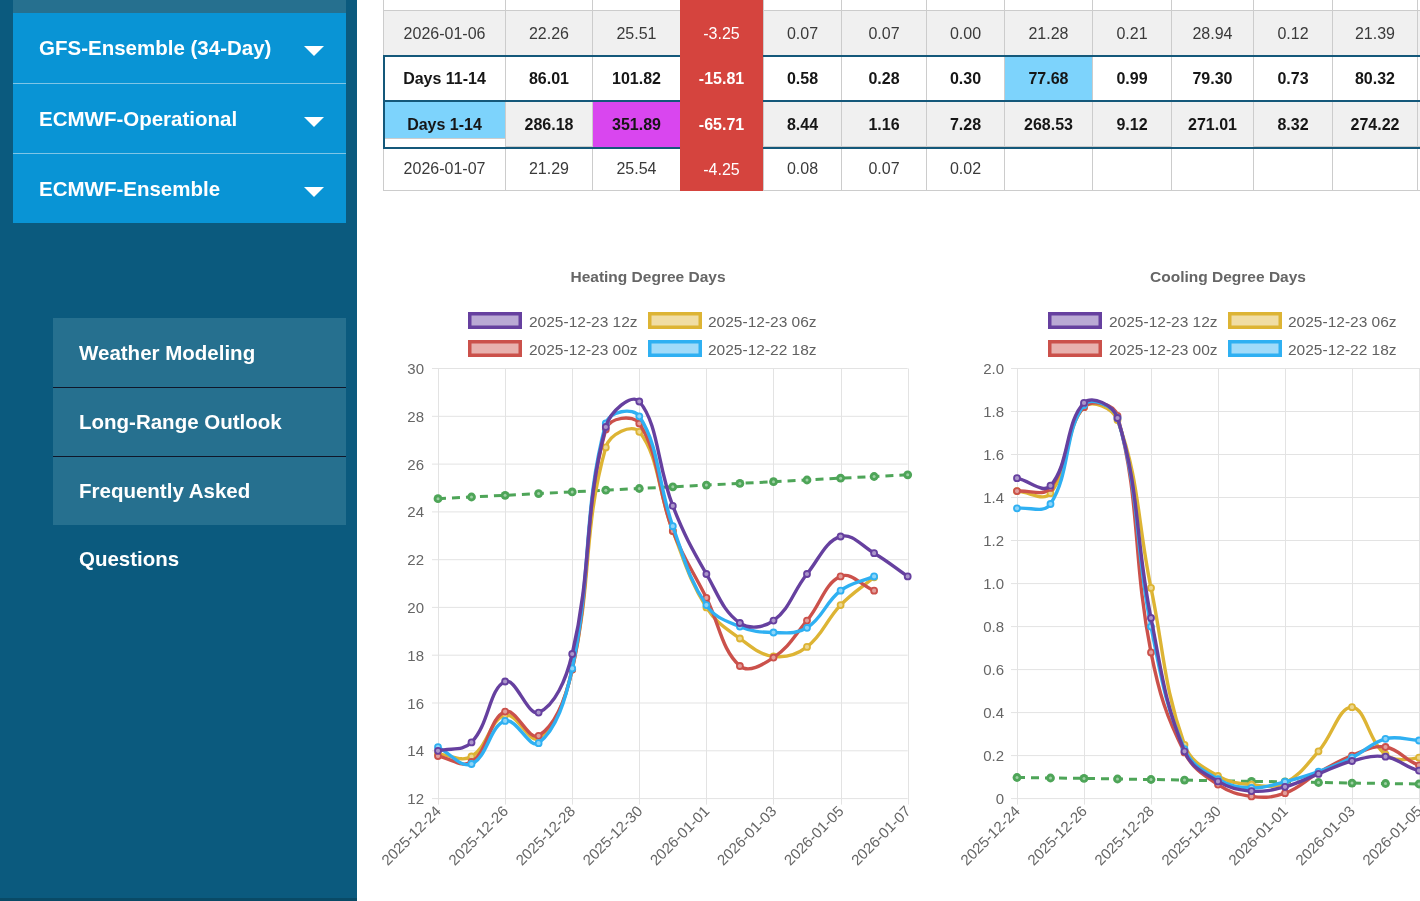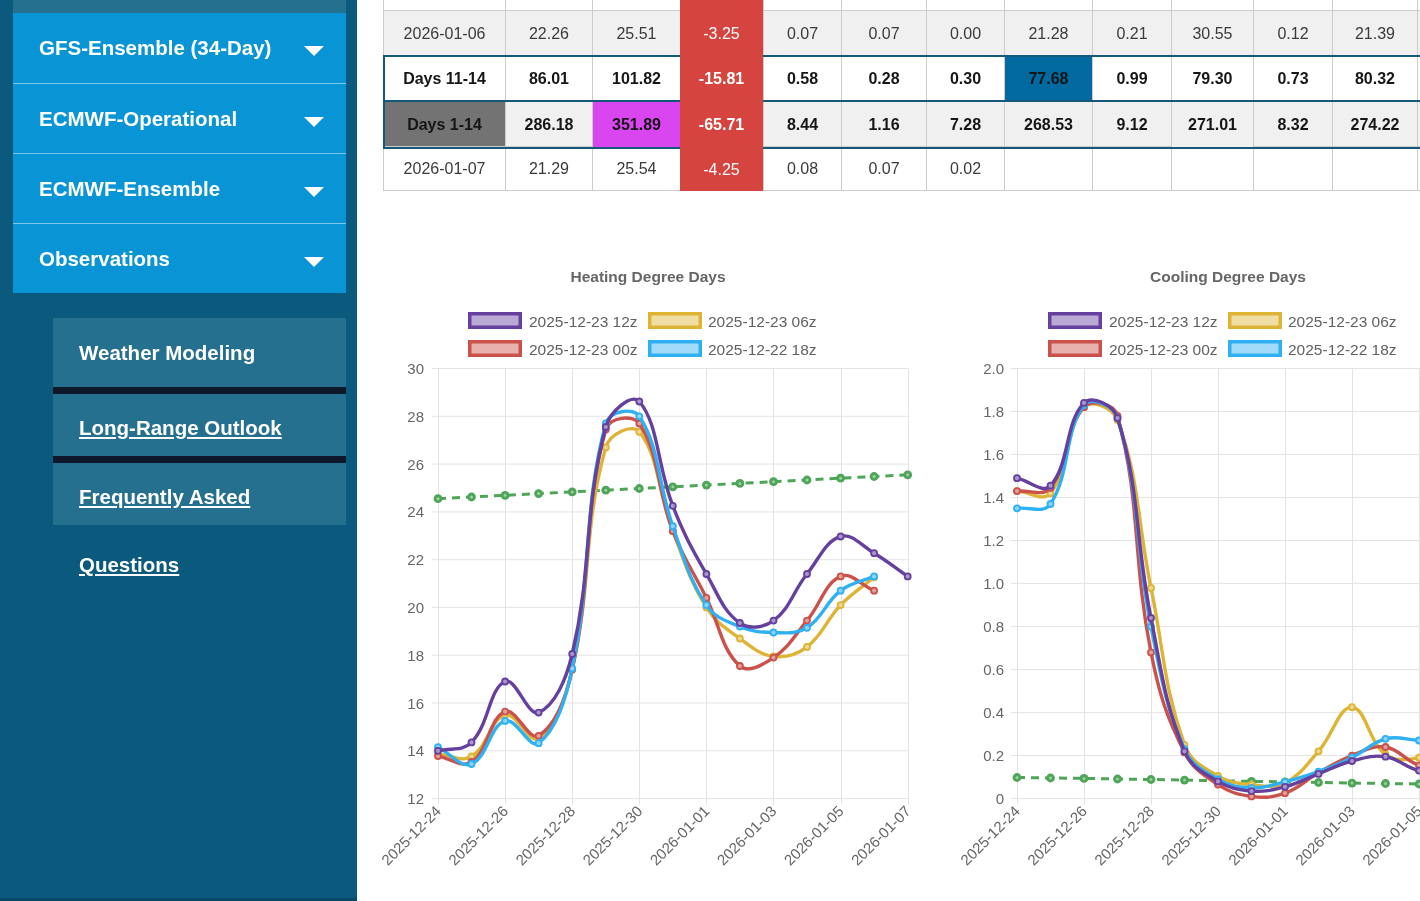--- a/index.html
+++ b/index.html
@@ -10,21 +10,21 @@
 .bmenu { position:absolute; left:13px; top:13px; width:333px; }
 .bmenu .it { position:relative; height:70px; line-height:70px; background:#0994d5; color:#fff;
   font-size:20.5px; font-weight:bold; padding-left:26px; letter-spacing:0px; }
 .bmenu .it + .it { border-top:1px solid #7fc5e6; height:70px; line-height:69px; }
 .bmenu .it:first-child { height:70px; }
 .tri { position:absolute; right:22px; top:33px; width:0; height:0;
   border-left:10px solid transparent; border-right:10px solid transparent; border-top:10.5px solid #fff; }
 .lmenu { position:absolute; left:13px; top:318px; width:333px;padding-left:40px; }
 .lmenu .it { height:69px; line-height:69px; background:#26708f; color:#fff; font-size:20.5px;
   font-weight:bold; padding-left:26px; }
-.lmenu .it + .it { border-top:7px solid #0f172a; line-height:68px;text-decoration:underline; }
+.lmenu .it + .it { border-top:1px solid #0f172a; line-height:68px; }
 .side .bot { position:absolute; left:0; bottom:0; width:357px; height:3px; background:#094a66; }
 
 .tbl { position:absolute; left:383px; top:0; width:1037px; height:191px; z-index:2; }
 .c { position:absolute; border-left:1px solid #ccc; border-bottom:1px solid #ccc;
   font-size:16px; color:#3a3a3a; text-align:center; line-height:45.5px; }
 .c.b { font-weight:bold; color:#161616; font-size:16px; }
 .blue1 { position:absolute; left:0; top:54.5px; width:1100px; height:47px;
   border:2px solid #14587a; z-index:3; }
 .blue2 { position:absolute; left:0; top:100px; width:1100px; height:48.5px;
   border:2px solid #14587a; z-index:3; }
@@ -54,38 +54,38 @@
 <div class="c" style="left:1034px;top:-35px;width:80px;height:46px;background:#fff"></div>
 <div class="c" style="left:0px;top:10.5px;width:122px;height:45.5px;background:#f0f0f0;line-height:45.5px">2026-01-06</div>
 <div class="c" style="left:122px;top:10.5px;width:87px;height:48px;background:#f0f0f0;line-height:45.5px">22.26</div>
 <div class="c" style="left:209px;top:10.5px;width:88px;height:45.5px;background:#f0f0f0;line-height:45.5px">25.51</div>
 <div class="c" style="left:297px;top:10.5px;width:83px;height:45.5px;background:#f0f0f0;line-height:45.5px">-3.25</div>
 <div class="c" style="left:380px;top:10.5px;width:78px;height:45.5px;background:#f0f0f0;line-height:45.5px">0.07</div>
 <div class="c" style="left:458px;top:10.5px;width:85px;height:45.5px;background:#f0f0f0;line-height:45.5px">0.07</div>
 <div class="c" style="left:543px;top:10.5px;width:78px;height:45.5px;background:#f0f0f0;line-height:45.5px">0.00</div>
 <div class="c" style="left:621px;top:10.5px;width:88px;height:45.5px;background:#f0f0f0;line-height:45.5px">21.28</div>
 <div class="c" style="left:709px;top:10.5px;width:79px;height:45.5px;background:#f0f0f0;line-height:45.5px">0.21</div>
-<div class="c" style="left:788px;top:10.5px;width:82px;height:45.5px;background:#f0f0f0;line-height:45.5px">30.55</div>
+<div class="c" style="left:788px;top:10.5px;width:82px;height:45.5px;background:#f0f0f0;line-height:45.5px">28.94</div>
 <div class="c" style="left:870px;top:10.5px;width:79px;height:47px;background:#f0f0f0;line-height:45.5px">0.12</div>
 <div class="c" style="left:949px;top:10.5px;width:85px;height:45.5px;background:#f0f0f0;line-height:45.5px">21.39</div>
 <div class="c" style="left:1034px;top:10.5px;width:80px;height:45.5px;background:#f0f0f0;line-height:45.5px"></div>
 <div class="c b" style="left:0px;top:56px;width:122px;height:45.5px;background:#fff;line-height:45.5px">Days 11-14</div>
 <div class="c b" style="left:122px;top:56px;width:87px;height:45.5px;background:#fff;line-height:45.5px">86.01</div>
 <div class="c b" style="left:209px;top:56px;width:88px;height:45.5px;background:#fff;line-height:45.5px">101.82</div>
 <div class="c b" style="left:297px;top:56px;width:83px;height:45.5px;background:#fff;line-height:45.5px">-15.81</div>
 <div class="c b" style="left:380px;top:56px;width:78px;height:50px;background:#fff;line-height:45.5px">0.58</div>
 <div class="c b" style="left:458px;top:56px;width:85px;height:45.5px;background:#fff;line-height:45.5px">0.28</div>
 <div class="c b" style="left:543px;top:56px;width:78px;height:45.5px;background:#fff;line-height:45.5px">0.30</div>
-<div class="c b" style="left:621px;top:56px;width:88px;height:45.5px;background:#0369a1;line-height:45.5px">77.68</div>
+<div class="c b" style="left:621px;top:56px;width:88px;height:45.5px;background:#7dd3fc;line-height:45.5px">77.68</div>
 <div class="c b" style="left:709px;top:56px;width:79px;height:45.5px;background:#fff;line-height:45.5px">0.99</div>
 <div class="c b" style="left:788px;top:56px;width:82px;height:45.5px;background:#fff;line-height:45.5px">79.30</div>
 <div class="c b" style="left:870px;top:56px;width:79px;height:45.5px;background:#fff;line-height:45.5px">0.73</div>
 <div class="c b" style="left:949px;top:56px;width:85px;height:45.5px;background:#fff;line-height:45.5px">80.32</div>
 <div class="c b" style="left:1034px;top:56px;width:80px;height:45.5px;background:#fff;line-height:45.5px"></div>
-<div class="c b" style="left:0px;top:101.5px;width:122px;height:45px;background:#737373;line-height:45.5px">Days 1-14</div>
+<div class="c b" style="left:0px;top:101.5px;width:122px;height:37px;background:#7dd3fc;line-height:45.5px">Days 1-14</div>
 <div class="c b" style="left:122px;top:101.5px;width:87px;height:45.5px;background:#f0f0f0;line-height:45.5px">286.18</div>
 <div class="c b" style="left:209px;top:101.5px;width:88px;height:50px;background:#d946ef;line-height:45.5px">351.89</div>
 <div class="c b" style="left:297px;top:101.5px;width:83px;height:45.5px;background:#f0f0f0;line-height:45.5px">-65.71</div>
 <div class="c b" style="left:380px;top:101.5px;width:78px;height:45.5px;background:#f0f0f0;line-height:45.5px">8.44</div>
 <div class="c b" style="left:458px;top:101.5px;width:85px;height:45.5px;background:#f0f0f0;line-height:45.5px">1.16</div>
 <div class="c b" style="left:543px;top:101.5px;width:78px;height:45.5px;background:#f0f0f0;line-height:45.5px">7.28</div>
 <div class="c b" style="left:621px;top:101.5px;width:88px;height:45.5px;background:#f0f0f0;line-height:45.5px">268.53</div>
 <div class="c b" style="left:709px;top:101.5px;width:79px;height:45.5px;background:#f0f0f0;line-height:45.5px">9.12</div>
 <div class="c b" style="left:788px;top:101.5px;width:82px;height:57px;background:#f0f0f0;line-height:45.5px">271.01</div>
 <div class="c b" style="left:870px;top:101.5px;width:79px;height:45.5px;background:#f0f0f0;line-height:45.5px">8.32</div>
@@ -392,21 +392,20 @@
 <circle cx="482.0" cy="570.6" r="3" fill="#ab96ca" stroke="#66409f" stroke-width="1.8"></circle>
 <circle cx="515.5" cy="572.8" r="3" fill="#ab96ca" stroke="#66409f" stroke-width="1.8"></circle>
 <circle cx="549.0" cy="572.8" r="3" fill="#ab96ca" stroke="#66409f" stroke-width="1.8"></circle>
 </svg></div>
 <div class="side">
   <div class="stub"></div>
   <div class="bmenu">
     <div class="it">GFS-Ensemble (34-Day)<span class="tri"></span></div>
     <div class="it">ECMWF-Operational<span class="tri"></span></div>
     <div class="it">ECMWF-Ensemble<span class="tri"></span></div>
-    <div class="it">Observations<span class="tri"></span></div>
   </div>
   <div class="lmenu">
     <div class="it">Weather Modeling</div>
     <div class="it">Long-Range Outlook</div>
     <div class="it">Frequently Asked Questions</div>
   </div>
   <div class="bot"></div>
 </div>
 
 </body></html>

